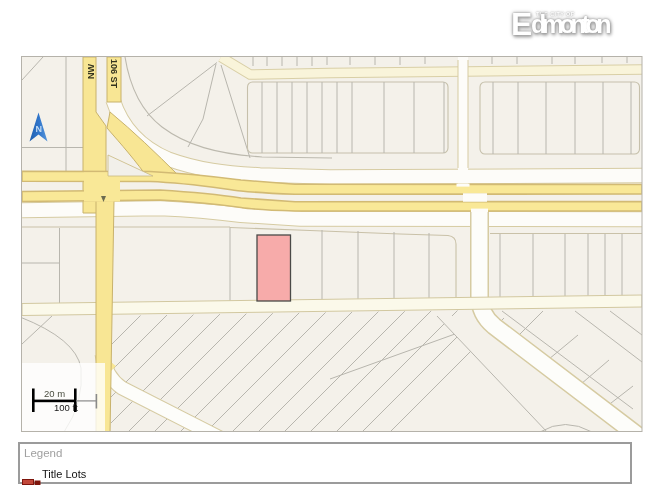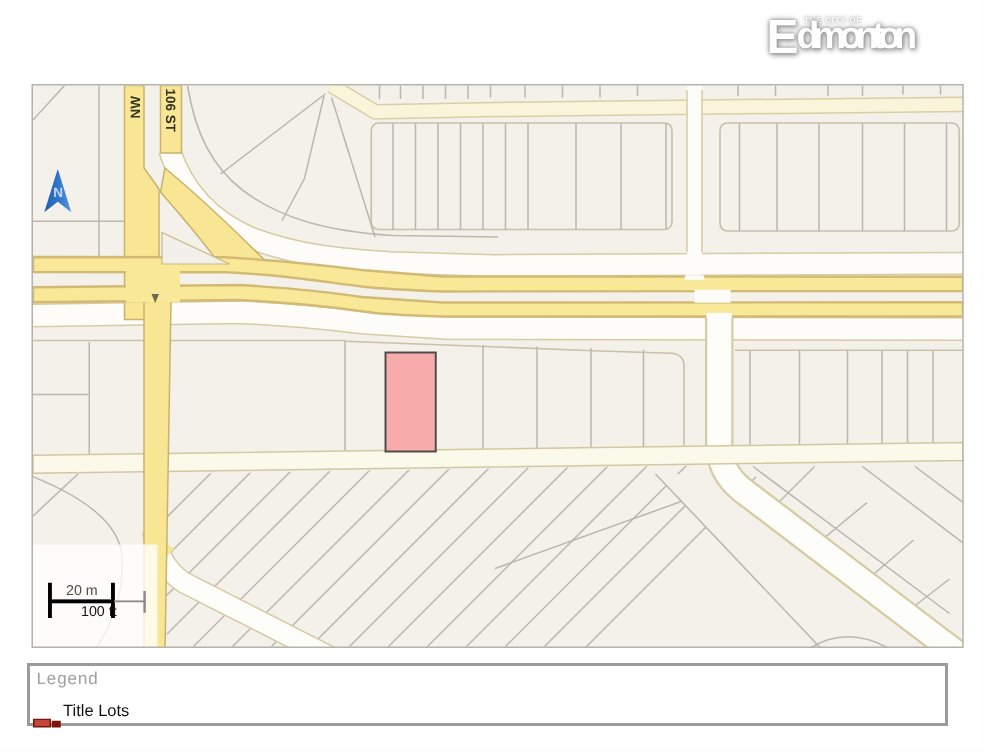--- a/index.html
+++ b/index.html
@@ -6,21 +6,21 @@
     font-family:"Liberation Sans", sans-serif;}
   #page{position:relative;width:655px;height:501px;background:#fff;}
   #mapsvg{position:absolute;left:0;top:0;}
   #logo{position:absolute;left:511px;top:19px;width:120px;height:36px;}
   .lg{color:#fff;font-weight:bold;
     text-shadow:0 0 2px #949494,0 0 4px #a8a8a8,1px 1.5px 3.5px #9a9a9a;}
   .lgs{color:#fff;font-weight:bold;
     text-shadow:0 0 1.5px #a0a0a0,0 0 3px #b0b0b0;}
   #legendbox{position:absolute;left:18px;top:441.5px;width:610px;height:38.5px;
     border:2px solid #9b9b9b;background:#fff;}
-  #legendtitle{position:absolute;left:4px;top:3px;font-size:11.5px;color:#a0a0a0;font-family:Liberation Mono, monospace;}
+  #legendtitle{position:absolute;left:4px;top:3px;font-size:11.5px;color:#a0a0a0;}
   #legenditem{position:absolute;left:22px;top:24px;font-size:11px;color:#111;}
 </style>
 </head>
 <body>
 <div id="page">
 
 <svg id="mapsvg" width="655" height="501" viewBox="0 0 655 501">
   <defs>
     <clipPath id="mapclip">
           <rect x="22" y="57" width="620" height="374.5"></rect>

